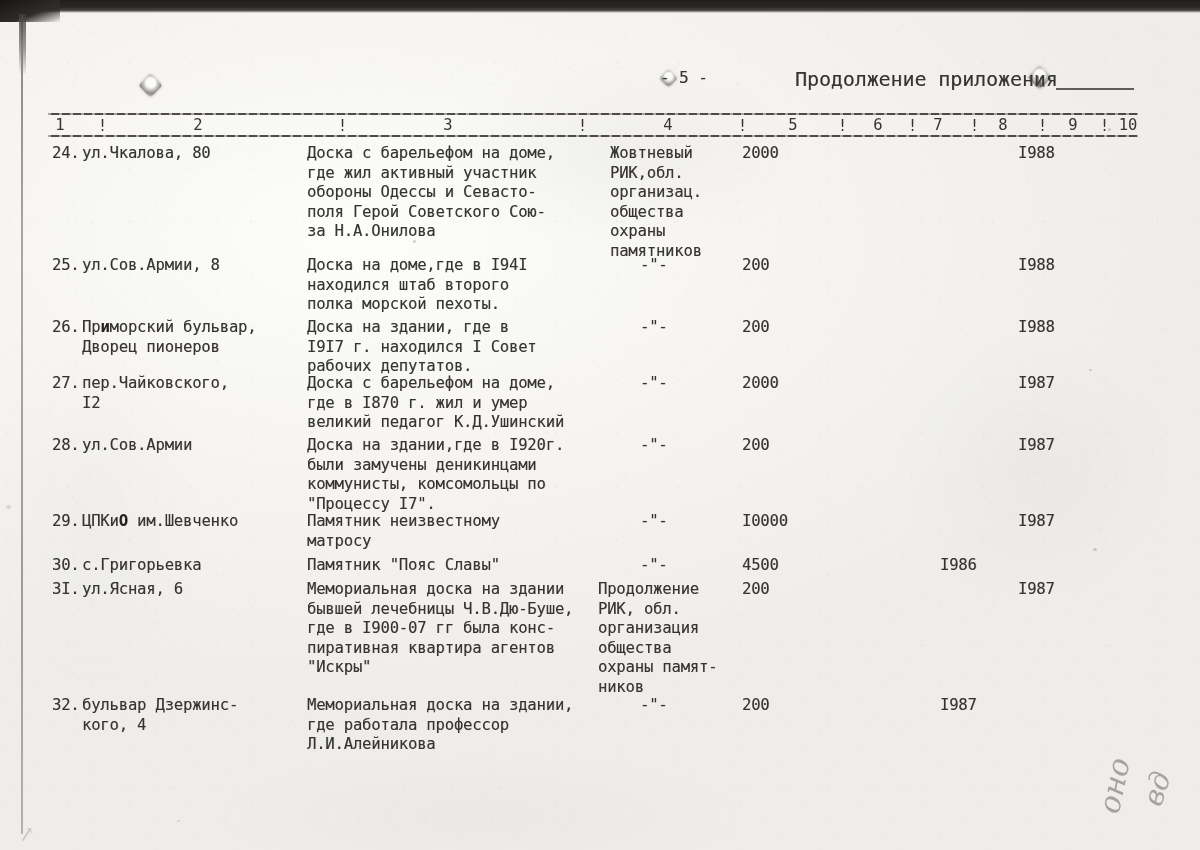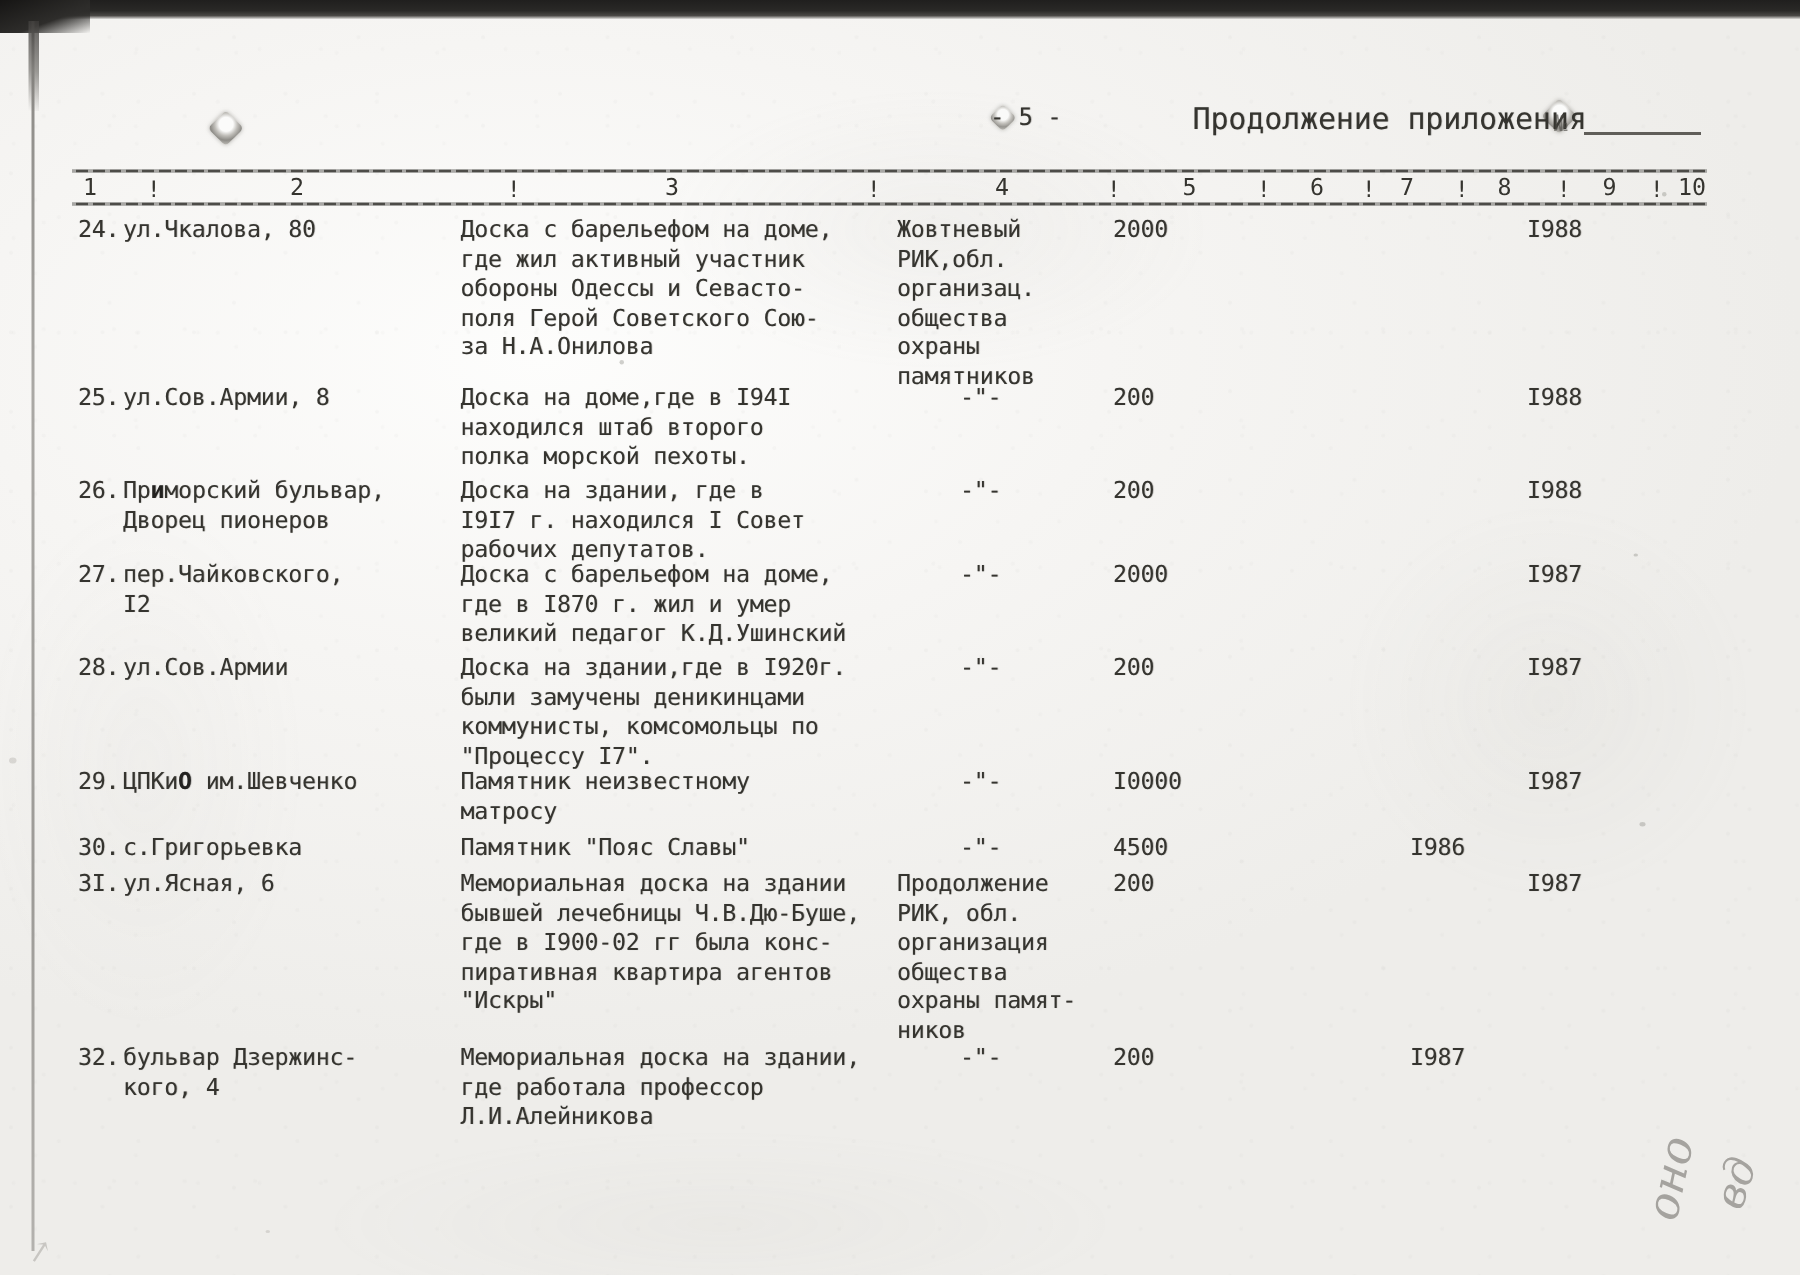--- a/index.html
+++ b/index.html
@@ -276,21 +276,21 @@
 
   <div id="table-body">
       <div class="row" style="top: 144px;">
         <div class="cell c-no" style="top: 0px;">24.</div>
         <div class="cell c-addr" style="top: 0px;">ул.Чкалова, 80</div>
         <div class="cell c-desc" style="top: 0px;">Доска с барельефом на доме,
 где жил активный участник
 обороны Одессы и Севасто-
 поля Герой Советского Сою-
 за Н.А.Онилова</div>
-        <div class="cell c-org" style="top: 0px;">Жовтневый
+        <div class="cell c-org" style="top: 0px; margin-left: 12px;">Жовтневый
 РИК,обл.
 организац.
 общества
 охраны
 памятников</div>
         <div class="cell c-sum" style="top: 0px;">2000</div>
         <div class="cell c-y9" style="top: 0px;">I988</div>
       </div>
       <div class="row" style="top: 256px;">
         <div class="cell c-no" style="top: 0px;">25.</div>
@@ -350,21 +350,21 @@
         <div class="cell c-desc" style="top: 0px;">Памятник "Пояс Славы"</div>
         <div class="cell c-org ditto" style="top: 0px;">-"-</div>
         <div class="cell c-sum" style="top: 0px;">4500</div>
         <div class="cell c-y8" style="top: 0px;">I986</div>
       </div>
       <div class="row" style="top: 580px;">
         <div class="cell c-no" style="top: 0px;">3I.</div>
         <div class="cell c-addr" style="top: 0px;">ул.Ясная, 6</div>
         <div class="cell c-desc" style="top: 0px;">Мемориальная доска на здании
 бывшей лечебницы Ч.В.Дю-Буше,
-где в I900-02 гг была конс-
+где в I900-07 гг была конс-
 пиративная квартира агентов
 "Искры"</div>
         <div class="cell c-org" style="top: 0px;">Продолжение
 РИК, обл.
 организация
 общества
 охраны памят-
 ников</div>
         <div class="cell c-sum" style="top: 0px;">200</div>
         <div class="cell c-y9" style="top: 0px;">I987</div>

